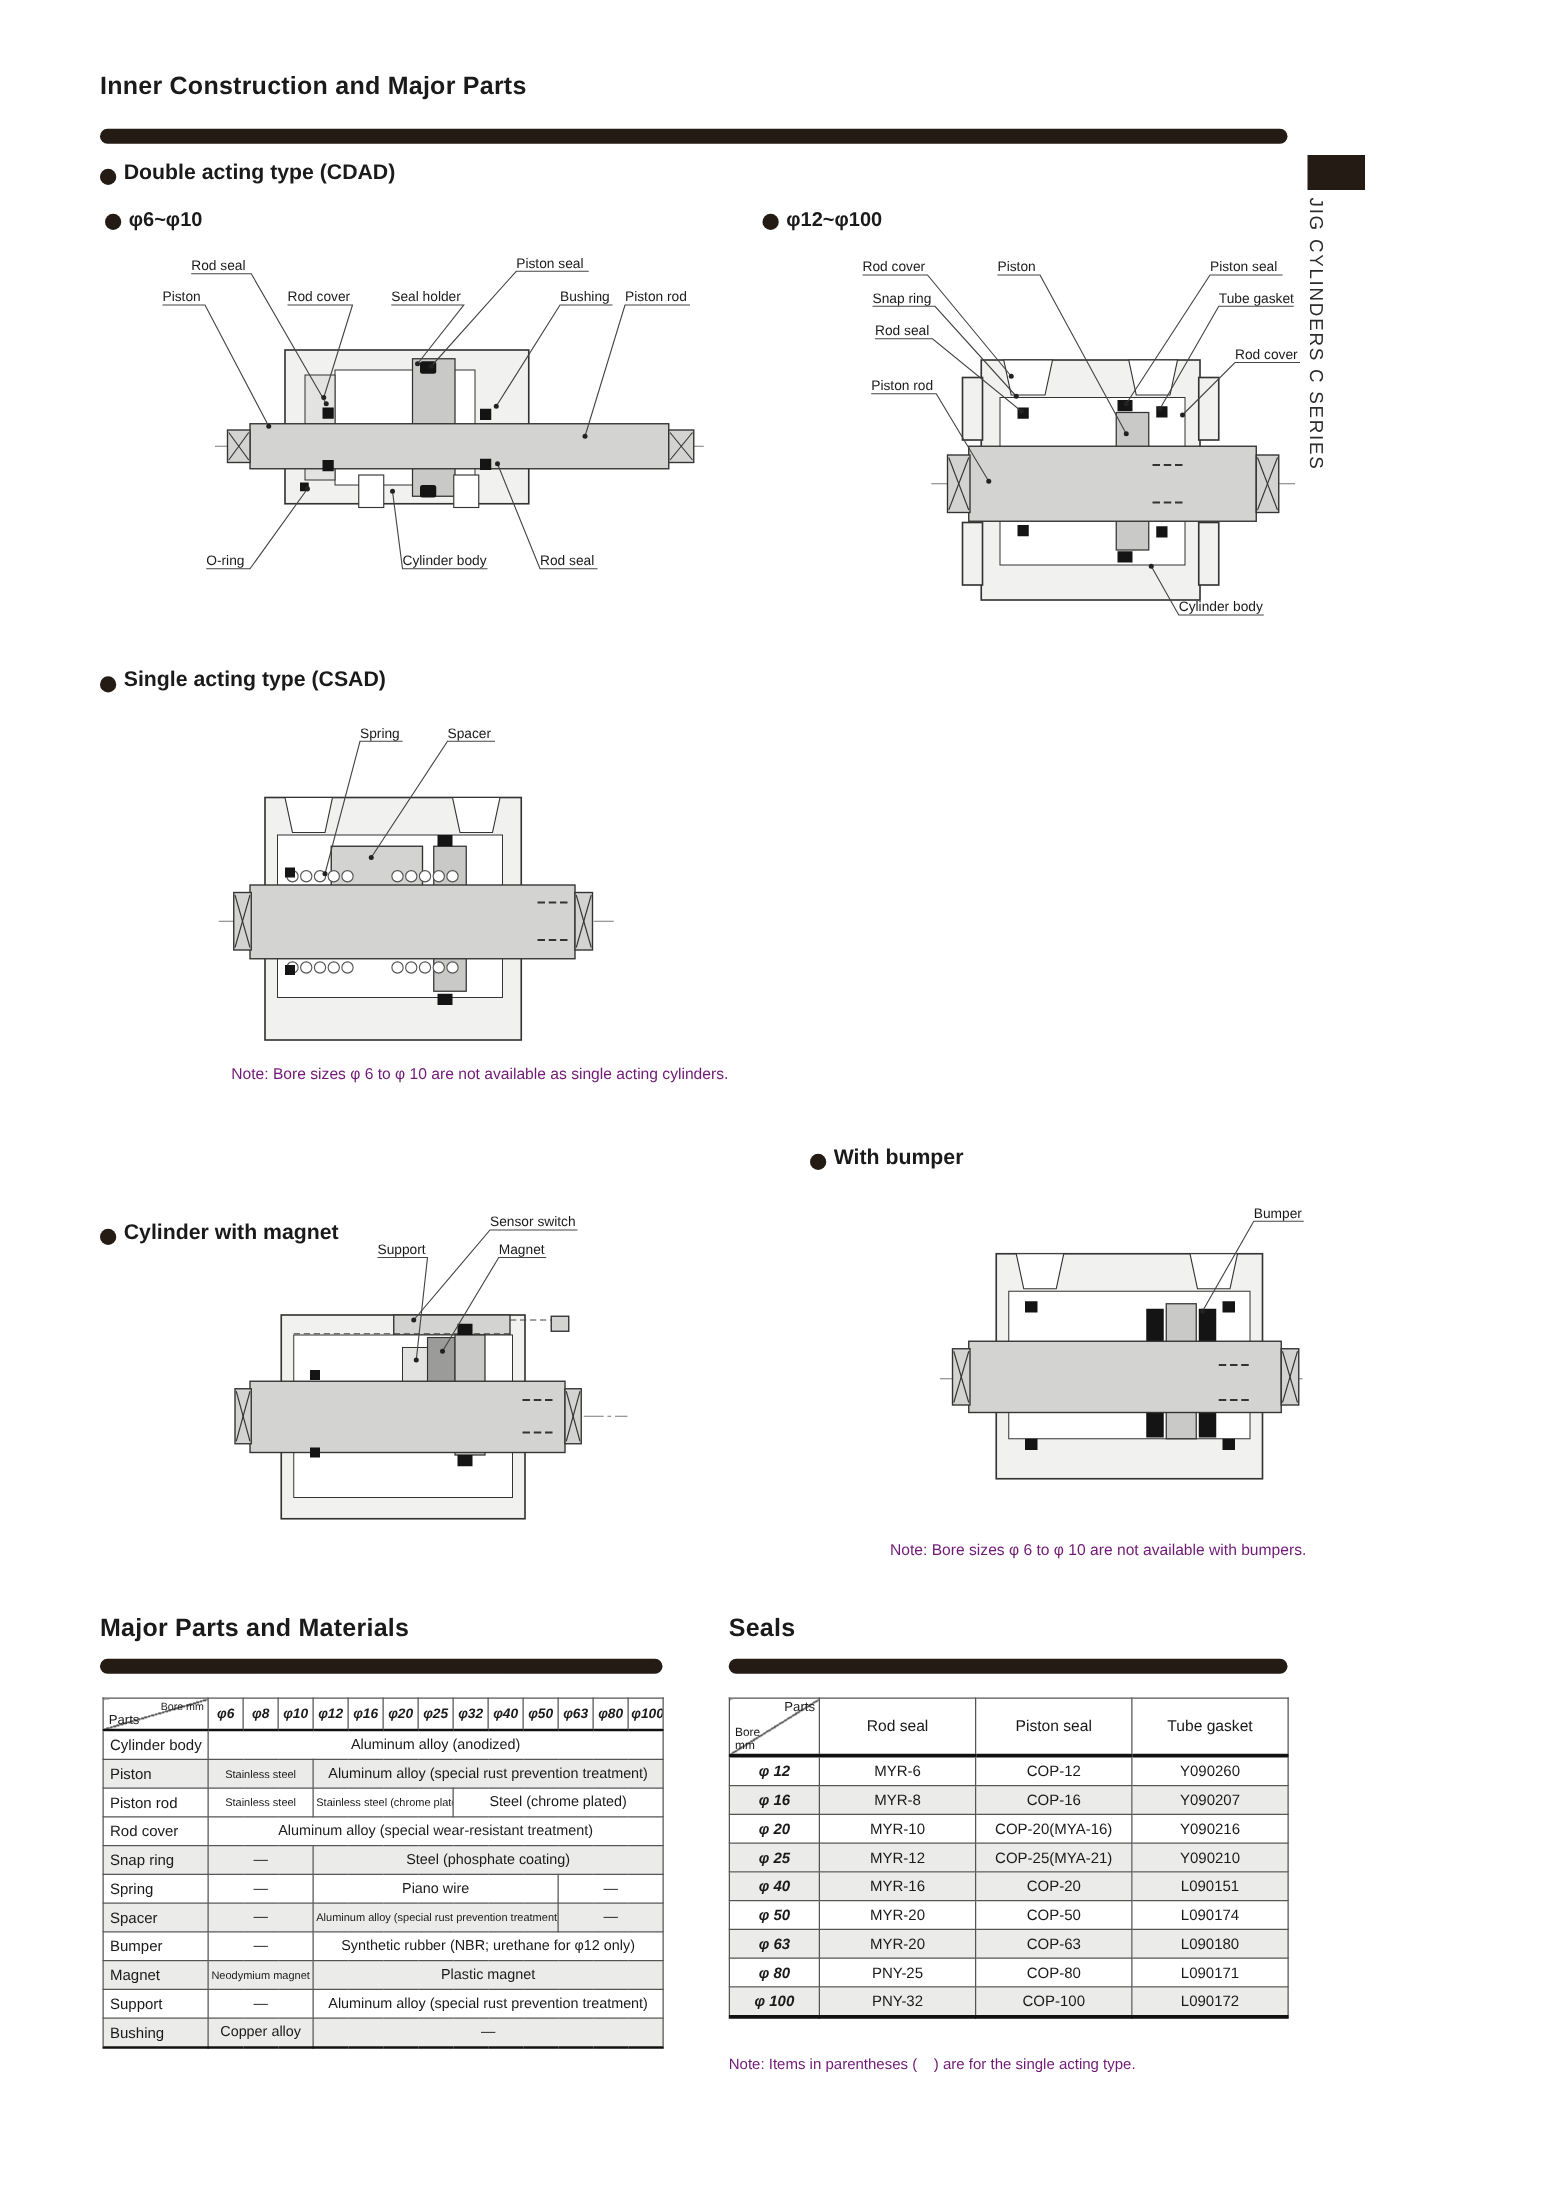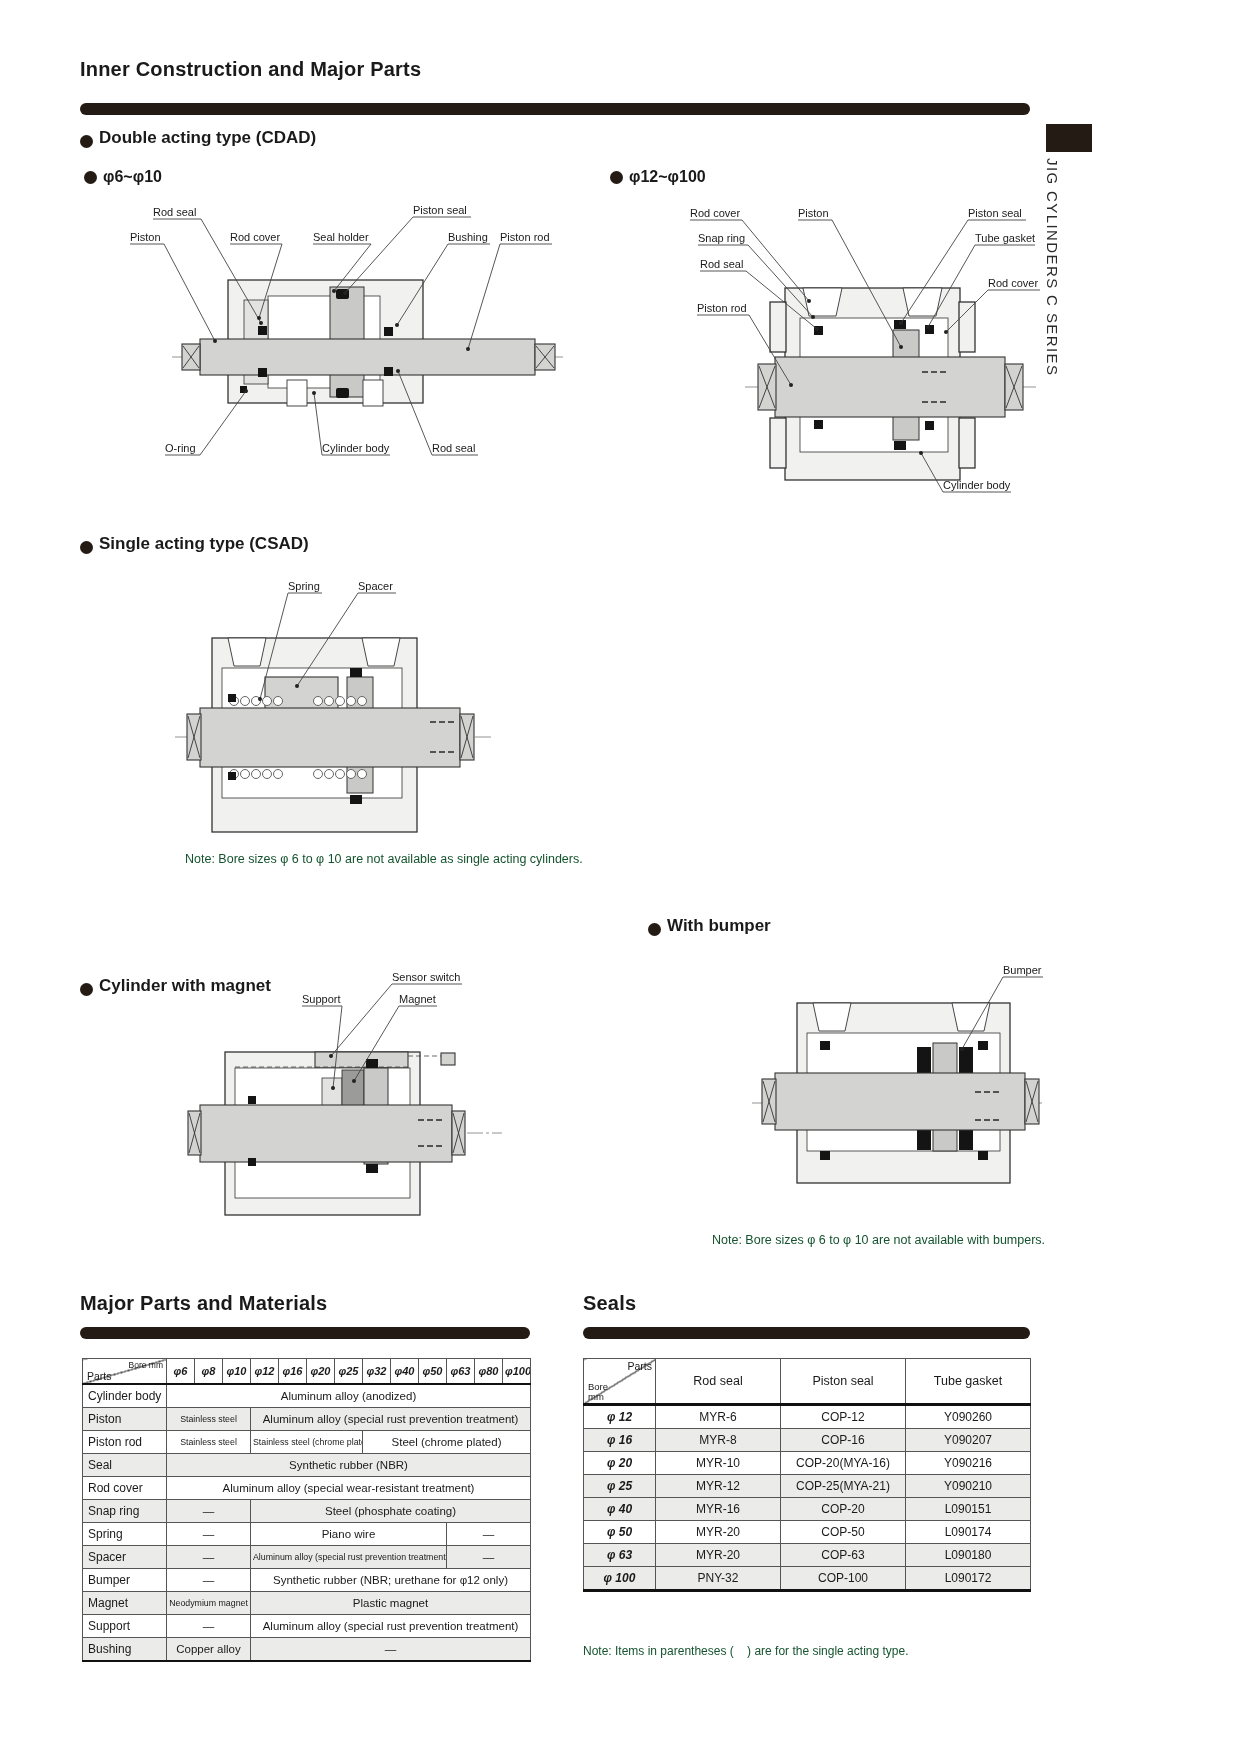--- a/index.html
+++ b/index.html
@@ -4,21 +4,21 @@
 <style>
   html,body{margin:0;padding:0;background:#fff;}
   .page{position:relative;width:1092px;height:1754px;background:#fff;overflow:hidden;
         font-family:"Liberation Sans",sans-serif;color:#1a1a1a;}
   .abs{position:absolute;}
   h1,h2{margin:0;font-size:20px;font-weight:bold;letter-spacing:.2px;}
   .bar{height:12px;background:#241b14;border-radius:6px;}
   .sec{display:flex;align-items:flex-end;font-weight:bold;font-size:17px;}
   .sub{display:flex;align-items:center;font-weight:bold;font-size:16px;}
   .bullet{width:13px;height:13px;border-radius:50%;background:#241b14;display:inline-block;margin-right:6px;flex:0 0 auto;}
-  .note{font-size:12.5px;color:#14532d;}
+  .note{font-size:12.5px;color:#701a75;}
   .pageno{font-size:20px;color:#111;}
   .side-tab{width:64px;height:28px;background:#241b14;}
   .side-text{writing-mode:vertical-rl;font-size:15px;letter-spacing:1.4px;color:#2b2b2b;}
 
   
   svg{position:absolute;overflow:visible;}
   .body{fill:#f1f1ef;stroke:#333;stroke-width:1.3;}
   .cav{fill:#fff;stroke:#333;stroke-width:.8;}
   .gry{fill:#e3e3e1;stroke:#333;stroke-width:.8;}
   .rod{fill:#d3d3d1;stroke:#333;stroke-width:1.1;}
@@ -436,24 +436,20 @@
           <td class="part">Piston</td>
           <td colspan="3" class="sm">Stainless steel</td>
           <td colspan="10">Aluminum alloy (special rust prevention treatment)</td>
         </tr>
         <tr>
           <td class="part">Piston rod</td>
           <td colspan="3" class="sm">Stainless steel</td>
           <td colspan="4" class="sm">Stainless steel (chrome plated)</td>
           <td colspan="6">Steel (chrome plated)</td>
         </tr>
-        <tr class="alt">
-          <td class="part">Seal</td>
-          <td colspan="13">Synthetic rubber (NBR)</td>
-        </tr>
         <tr>
           <td class="part">Rod cover</td>
           <td colspan="13">Aluminum alloy (special wear-resistant treatment)</td>
         </tr>
         <tr class="alt">
           <td class="part">Snap ring</td>
           <td colspan="3">—</td>
           <td colspan="10">Steel (phosphate coating)</td>
         </tr>
         <tr>
@@ -545,20 +541,26 @@
           <td>MYR-20</td>
           <td>COP-50</td>
           <td>L090174</td>
         </tr>
         <tr class="alt">
           <td class="bore">φ 63</td>
           <td>MYR-20</td>
           <td>COP-63</td>
           <td>L090180</td>
         </tr>
+        <tr>
+          <td class="bore">φ 80</td>
+          <td>PNY-25</td>
+          <td>COP-80</td>
+          <td>L090171</td>
+        </tr>
         <tr class="alt">
           <td class="bore">φ 100</td>
           <td>PNY-32</td>
           <td>COP-100</td>
           <td>L090172</td>
         </tr>
       </tbody>
   </table>
 
   <div class="note abs" style="left:583px;top:1644px;font-size:12px;">Note: Items in parentheses (&nbsp;&nbsp;&nbsp;&nbsp;) are for the single acting type.</div>

